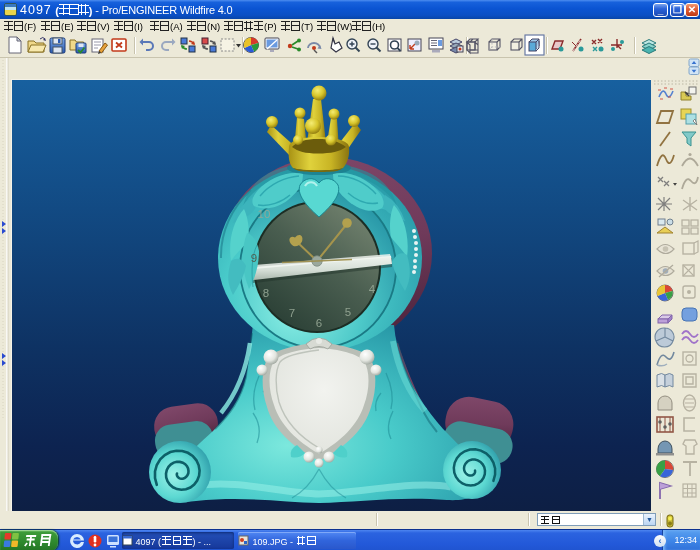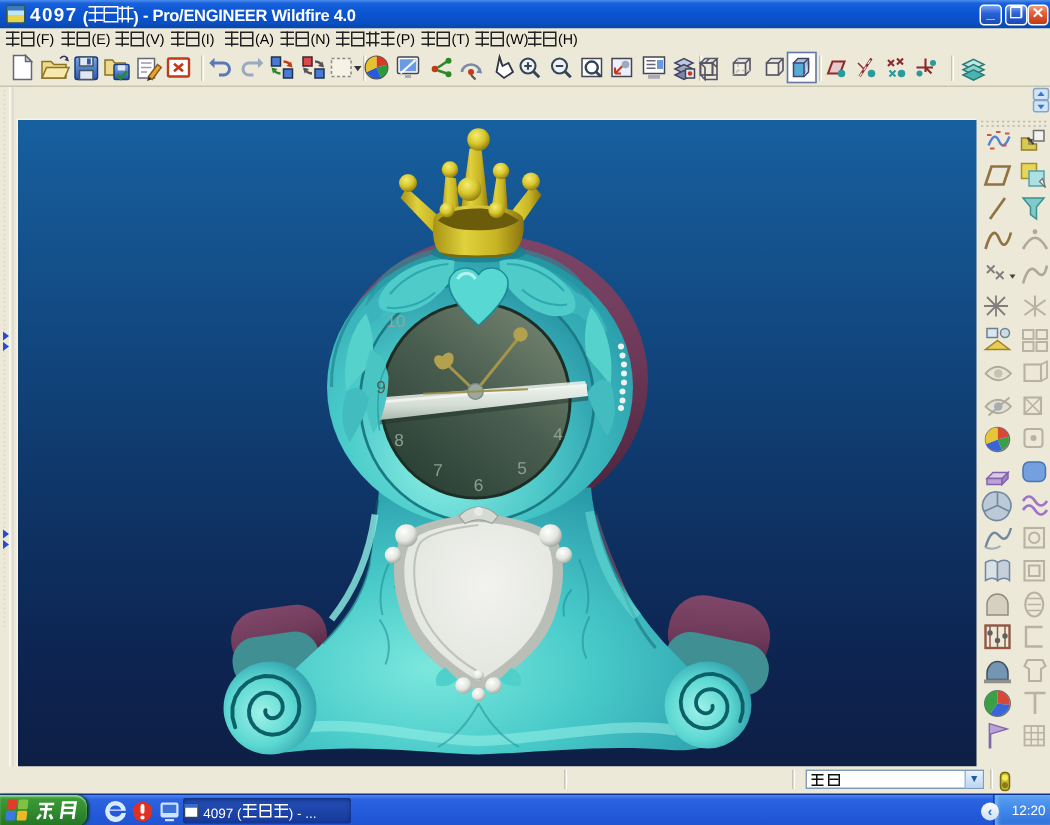--- a/index.html
+++ b/index.html
@@ -14,21 +14,21 @@
 .z2{border:1px solid currentColor;background:
  linear-gradient(currentColor,currentColor) 0 46%/100% 1.2px no-repeat}
 .z3{background:
  linear-gradient(currentColor,currentColor) 0 10%/100% 1.3px no-repeat,
  linear-gradient(currentColor,currentColor) 0 90%/100% 1.3px no-repeat,
  linear-gradient(currentColor,currentColor) 20% 0/1.2px 100% no-repeat,
  linear-gradient(currentColor,currentColor) 72% 0/1.2px 100% no-repeat}
 
 #tbar{position:absolute;left:0;top:0;width:700px;height:19px;
 background:linear-gradient(#4d8df0 0%,#1761dc 12%,#0b54d2 45%,#0a4fc4 80%,#0845a8 100%)}
-#tbar .ttl{position:absolute;left:20px;top:3px;color:#fff;font-weight:bold;font-size:12px;letter-spacing:0;white-space:nowrap}
+#tbar .ttl{position:absolute;left:20px;top:3px;color:#fff;font-weight:normal;font-size:12px;letter-spacing:0;white-space:nowrap}
 #ticon{position:absolute;left:4px;top:3px;width:13px;height:13px;background:linear-gradient(#bfe4f2 55%,#e8d44a 55%);border:1px solid #355;border-radius:2px}
 #ticon:before{content:"";position:absolute;left:0;top:0;right:0;height:3px;background:#3a7ac0}
 .wbtn{position:absolute;top:3px;width:15px;height:14px;border-radius:3px;border:1px solid #fff;
 background:linear-gradient(#7ba4ee,#2a62d8 40%,#1c4bb4);color:#fff;font-size:10px;line-height:12px;text-align:center;font-weight:bold}
 .wbtn.cls{background:linear-gradient(#f09a72,#e2603a 40%,#c03a14)}
 
 #menu{position:absolute;left:0;top:19px;width:700px;height:14px;background:#ece9d8;font-size:9px;color:#000;white-space:nowrap}
 .mi{position:absolute;top:2px;font-size:0}
 .mi i{width:9px;height:9.5px;margin-right:1px;color:#222}
 .mi b{font-size:9.5px;font-weight:normal;vertical-align:top;position:relative;top:0px}
@@ -707,16 +707,21 @@
           <circle cx="27" cy="15" r="1.4" fill="#fff"></circle>
           <rect x="39" y="5" width="12" height="10" rx="1.5" fill="#cfe2ff"></rect>
           <rect x="40.5" y="6.5" width="9" height="5.5" fill="#3a72d8"></rect>
           <rect x="42" y="16" width="6" height="1.5" fill="#cfe2ff"></rect>
         </svg>
       </div>
     <div class="tbtn" id="tb1" style="left:122px;width:112px;background:linear-gradient(#2450b8,#16389a);box-shadow:inset 0 1px 3px #0c2870"><svg width="11" height="17">
           <rect x="1" y="4" width="9" height="9" fill="#fff" stroke="#345"></rect>
           <rect x="1" y="4" width="9" height="2.5" fill="#3a6ad0"></rect>
         </svg><span style="font-size:9px;position:relative;top:-4.5px"> 4097 (</span><span style="font-size:0"><i class="z" style="width: 8.5px; height: 9px; color: rgb(255, 255, 255);"></i><i class="z2" style="width: 8.5px; height: 9px; color: rgb(255, 255, 255);"></i><i class="z" style="width: 8.5px; height: 9px; color: rgb(255, 255, 255);"></i></span><span style="font-size:9px;position:relative;top:-4.5px">) - ...</span></div>
-    <div id="tray">12:20</div>
+    <div class="tbtn" id="tb2" style="left:238px;width:118px;background:linear-gradient(#5188f4,#3165dc 50%,#2a58cc);box-shadow:inset 0 1px 0 #7fa8f8"><svg width="12" height="17">
+          <rect x="1" y="4" width="9" height="9" fill="#e8e4da" stroke="#666"></rect>
+          <circle cx="4" cy="8" r="2" fill="#d04020"></circle>
+          <rect x="6" y="9" width="3" height="3" fill="#2a66c8"></rect>
+        </svg><span style="font-size:9px;position:relative;top:-4.5px"> 109.JPG - </span><span style="font-size:0"><i class="z3" style="width: 8.5px; height: 9px; color: rgb(255, 255, 255);"></i><i class="z2" style="width: 8.5px; height: 9px; color: rgb(255, 255, 255);"></i></span></div>
+    <div id="tray">12:34</div>
     <div id="trayc">‹</div>
   </div>
 </div>
 
 </body></html>

